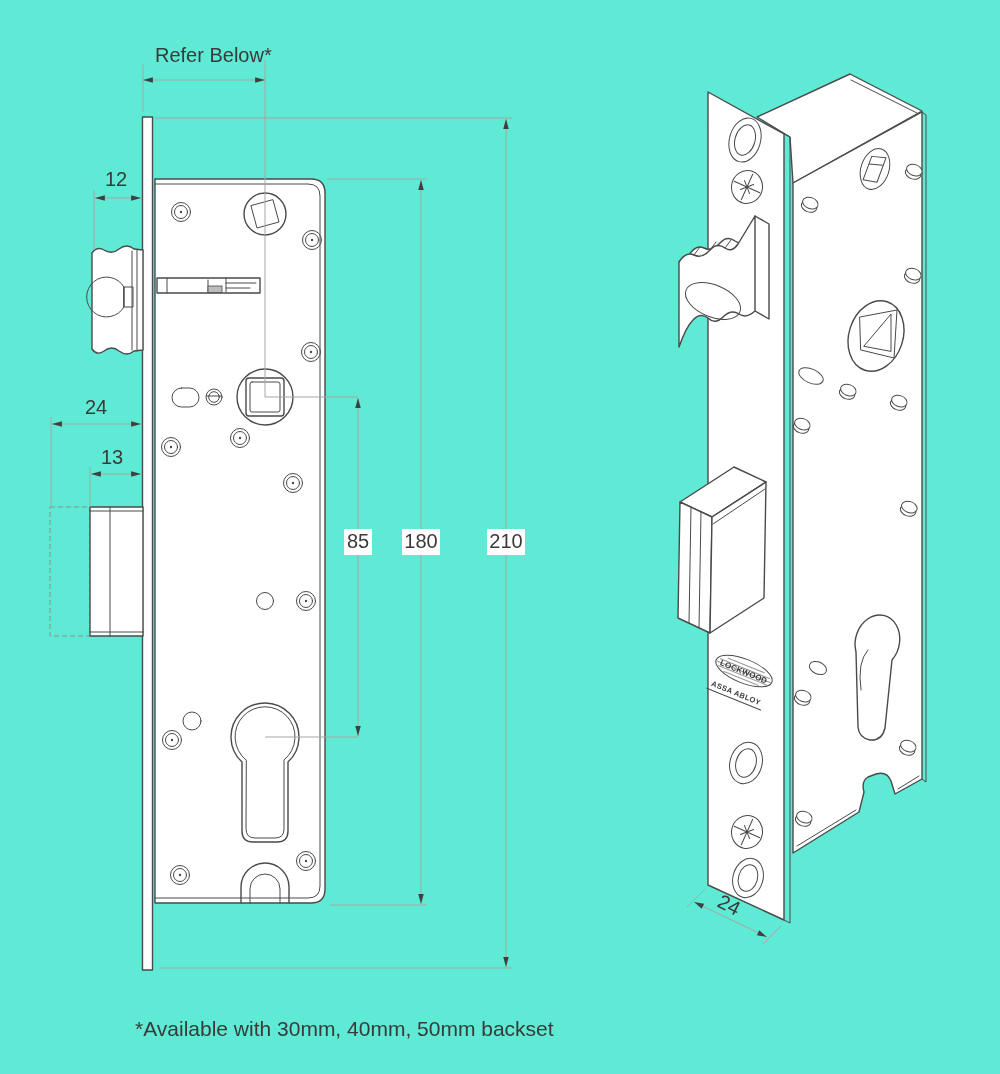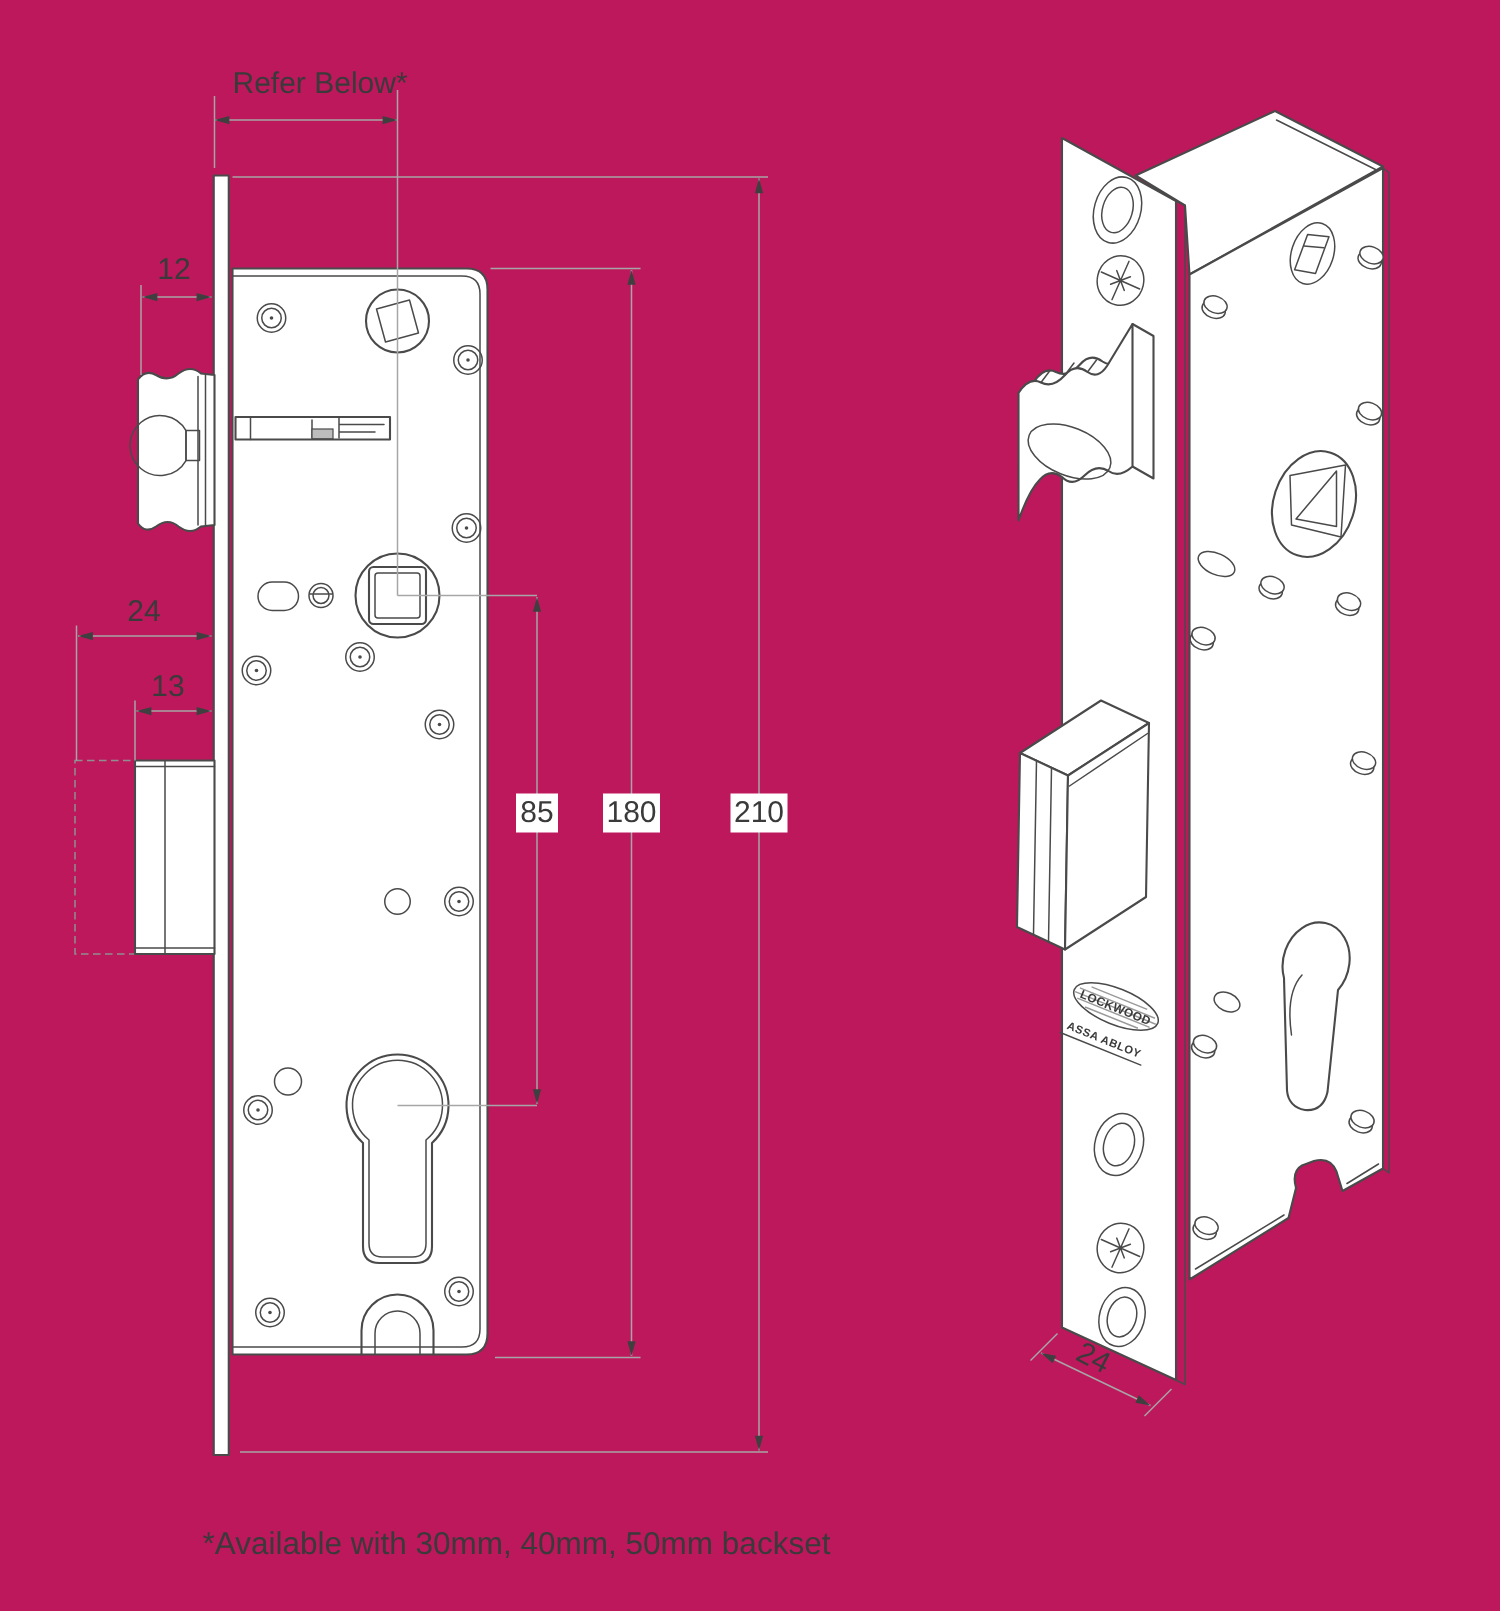--- a/index.html
+++ b/index.html
@@ -1,16 +1,16 @@
 <!DOCTYPE html>
 <html><head>
 <meta charset="utf-8">
 <style>
   html,body{margin:0;padding:0;background:#fff;}
-  .stage{position:relative;width:1000px;height:1074px;background:#be185d;overflow:hidden;
+  .stage{position:relative;width:1000px;height:1074px;background:#5eead4;overflow:hidden;
          font-family:"Liberation Sans",sans-serif;}
   svg{display:block;}
   
   .o  {fill:none;stroke:#4a4a4a;stroke-width:1.4;stroke-linejoin:round;stroke-linecap:round;}
   .of {fill:#ffffff;stroke:#4a4a4a;stroke-width:1.4;stroke-linejoin:round;}
   .t  {fill:none;stroke:#4a4a4a;stroke-width:1;stroke-linejoin:round;stroke-linecap:round;}
   .tf {fill:#ffffff;stroke:#4a4a4a;stroke-width:1;}
   .dot{fill:#4a4a4a;stroke:none;}
   .shade{fill:#bdbdbd;stroke:#4a4a4a;stroke-width:.8;}
   

